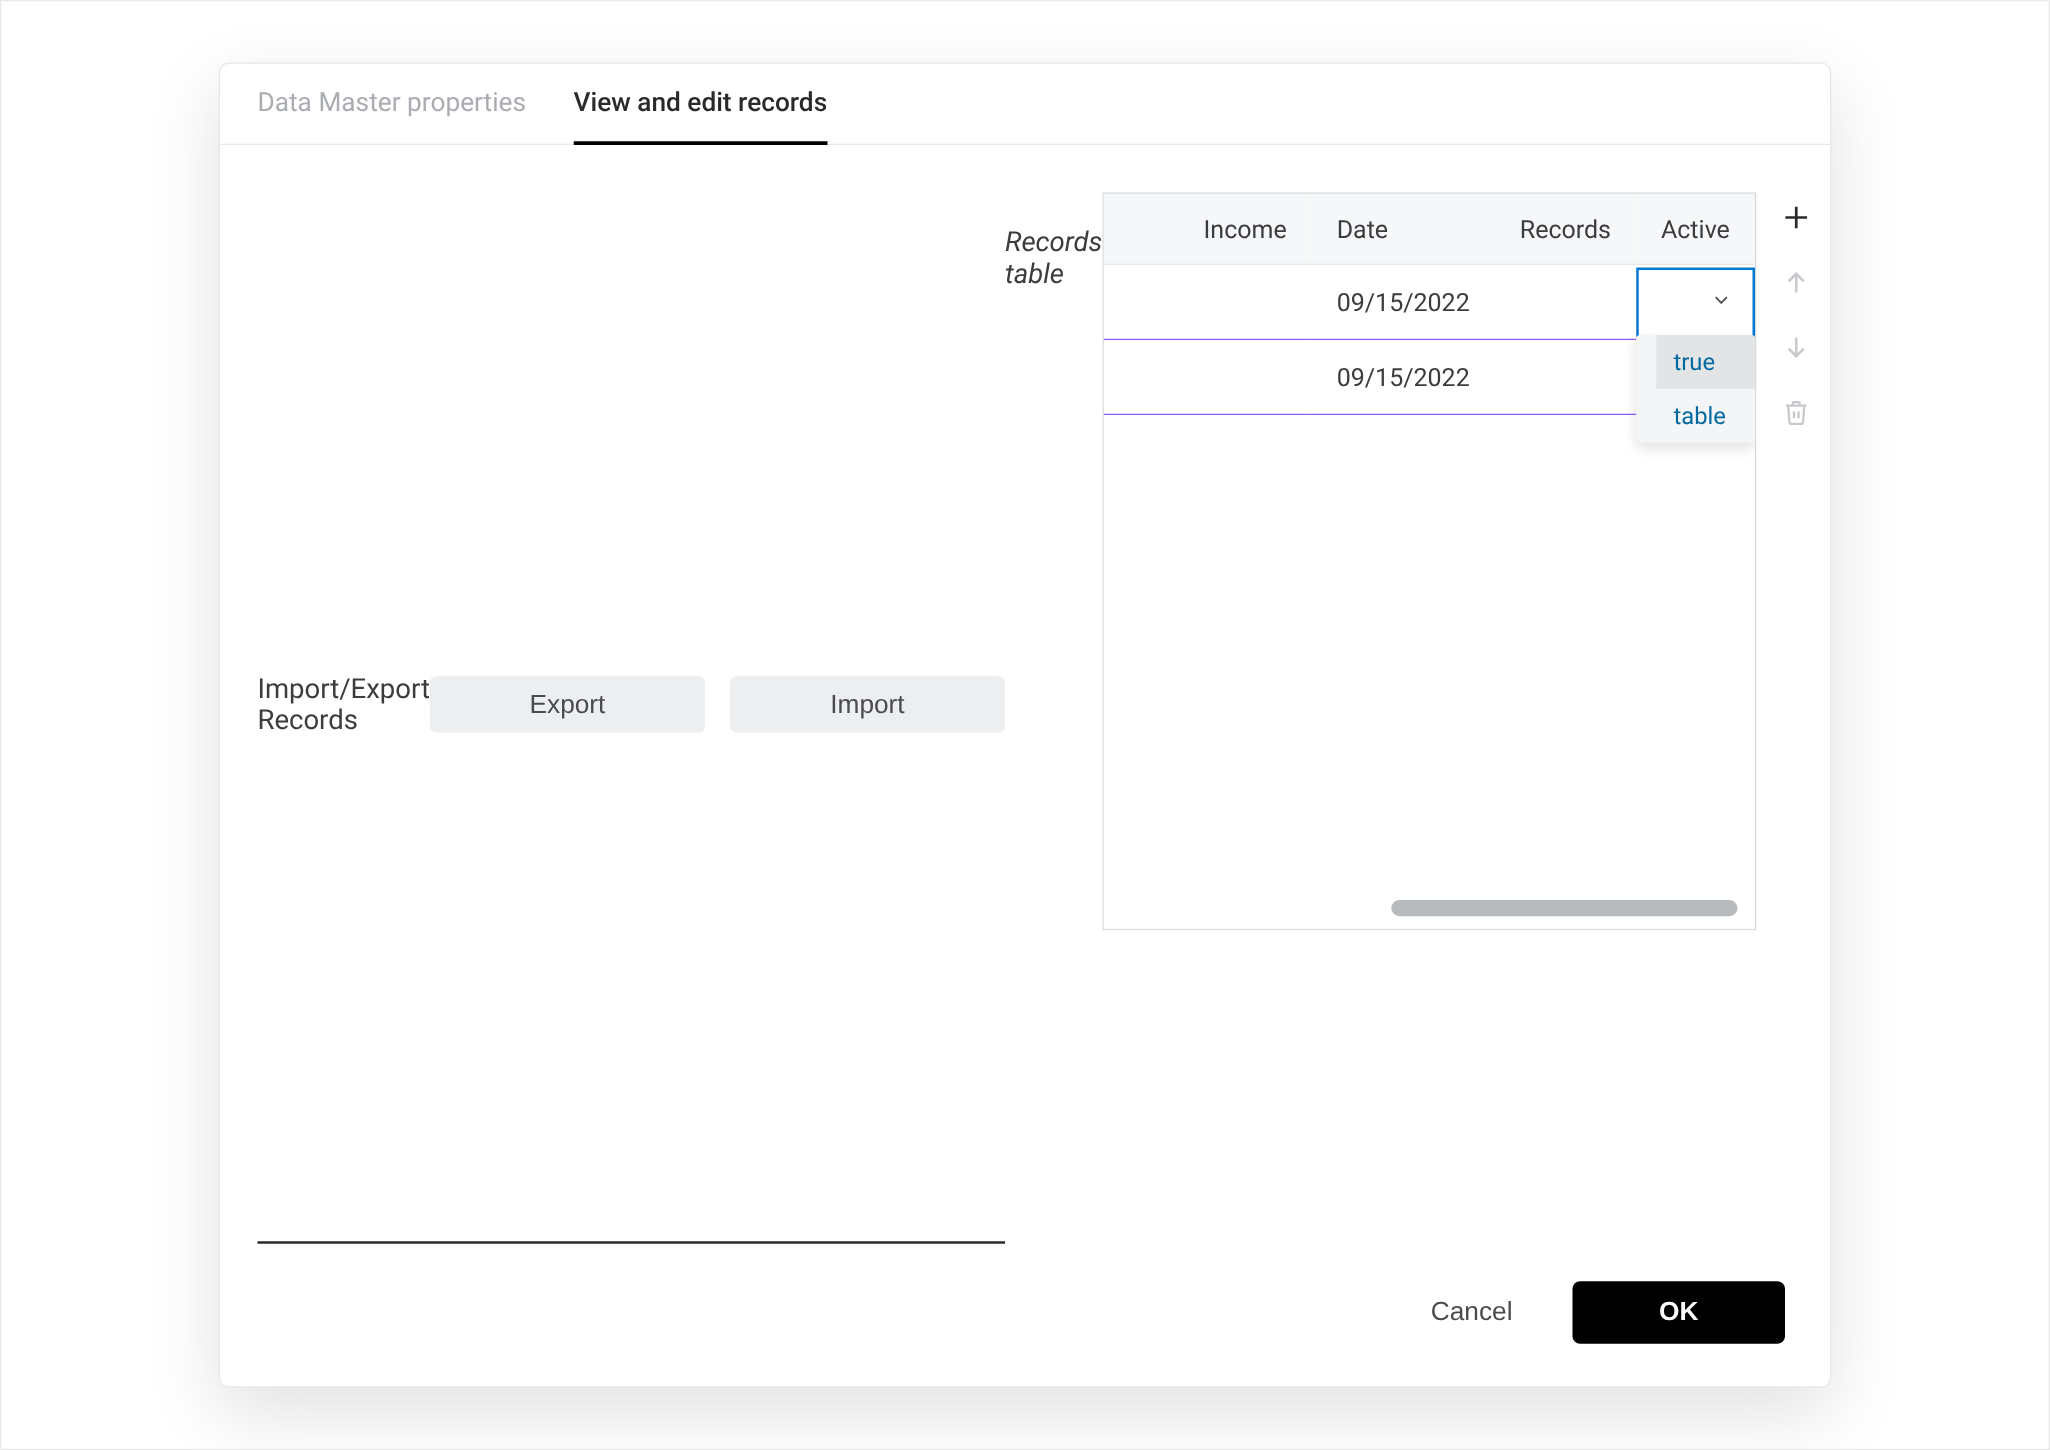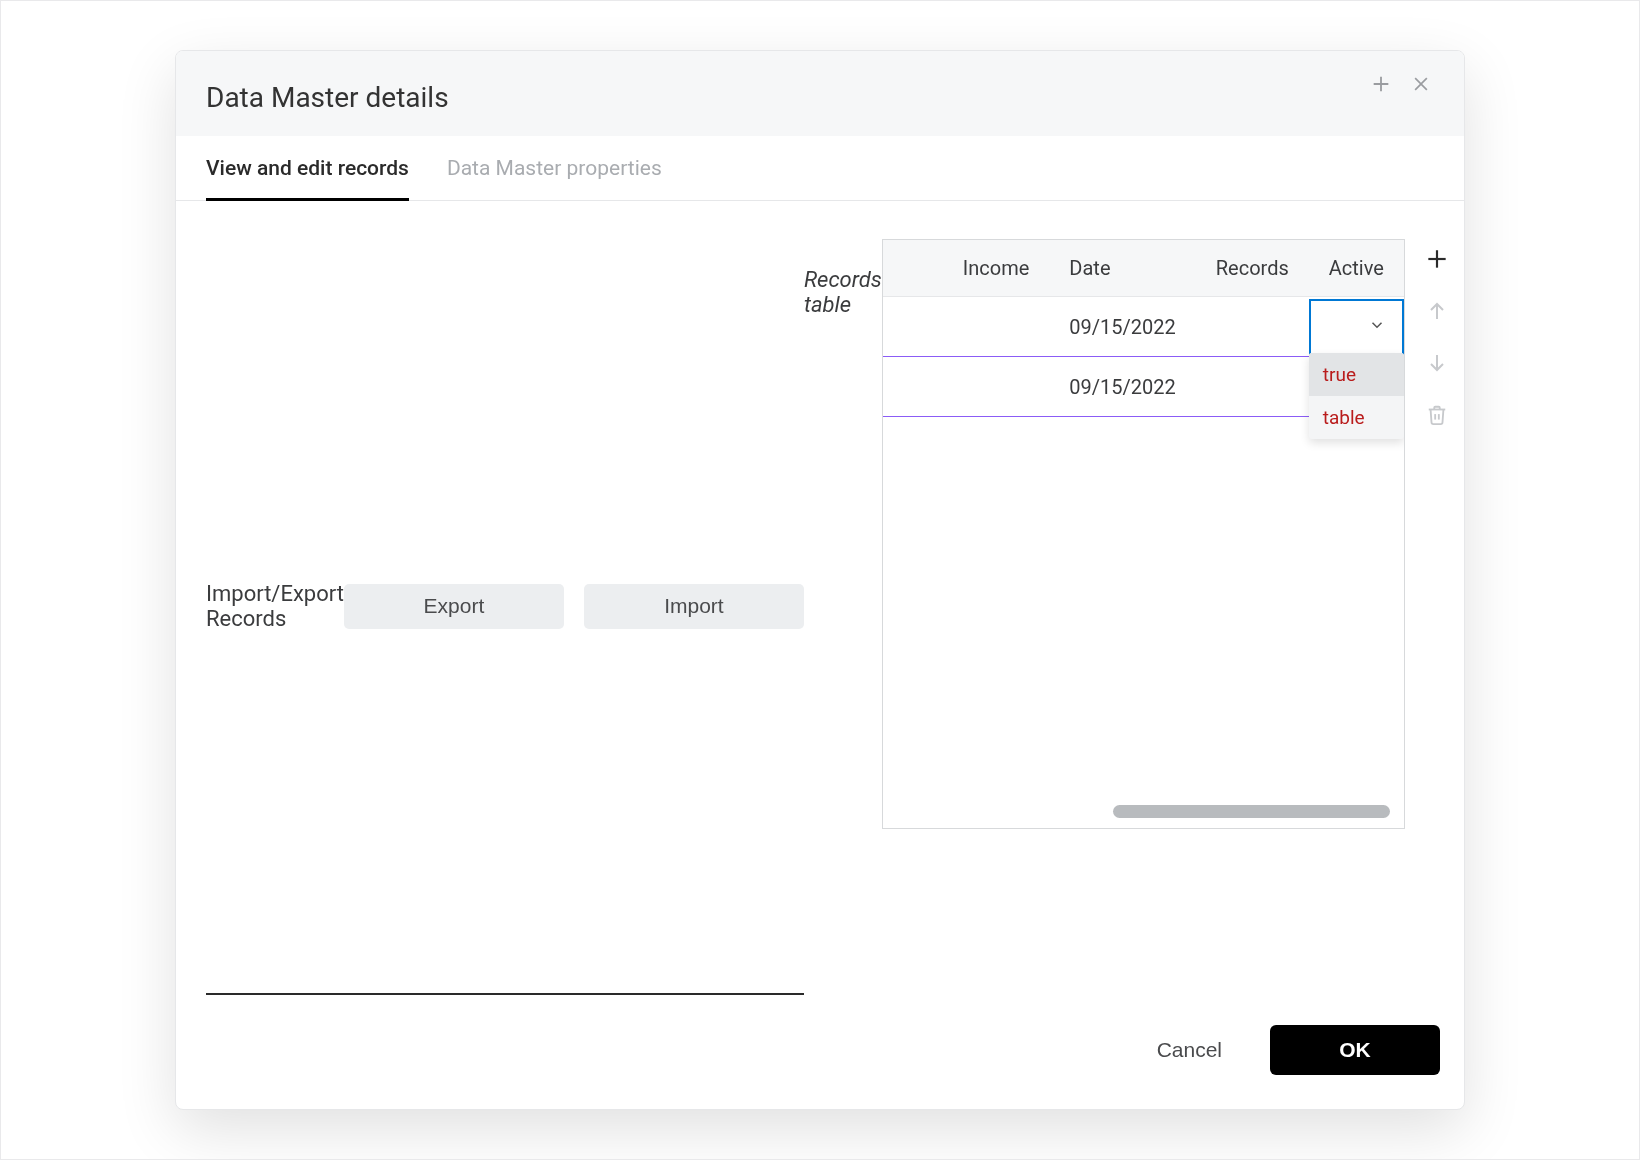--- a/index.html
+++ b/index.html
@@ -170,22 +170,23 @@
     width: 95px;
     background: #f4f5f6;
     box-shadow: 0 4px 10px rgba(0,0,0,0.12);
     border-radius: 3px;
     overflow: hidden;
     z-index: 10;
   }
   .dropdown-item {
     padding: 10px 14px;
     font-size: 19px;
-    color: #b91c1c;
-    cursor: pointer;
+    color: #0369a1;
+    cursor: pointer;
+    margin-left: 16px;
   }
   .dropdown-item.highlight {
     background: #e2e4e6;
   }
   .side-actions {
     display: flex;
     flex-direction: column;
     gap: 24px;
     padding-top: 6px;
   }
@@ -206,21 +207,21 @@
     right: 14px;
     height: 13px;
     background: #b8bbbe;
     border-radius: 7px;
   }
   .footer {
     display: flex;
     justify-content: flex-end;
     align-items: center;
     gap: 30px;
-    padding: 30px 24px 34px 30px;
+    padding: 30px 36px 34px 30px;
   }
   .btn-cancel {
     background: transparent;
     border: none;
     font-size: 21px;
     color: #4a4b4d;
     cursor: pointer;
     padding: 12px 18px;
   }
   .btn-ok {
@@ -233,41 +234,24 @@
     height: 50px;
     cursor: pointer;
     font-weight: bold;
   }
 </style>
 </head>
 <body>
 
 <div class="dialog">
 
-  <div class="dialog-header">
-    <div class="dialog-title">Data Master details</div>
-    <div class="dialog-header-actions">
-      <div class="icon-btn">
-        <svg width="22" height="22" viewBox="0 0 24 24" fill="none" stroke="currentColor" stroke-width="2">
-            <line x1="12" y1="4" x2="12" y2="20"></line>
-            <line x1="4" y1="12" x2="20" y2="12"></line>
-          </svg>
-      </div>
-      <div class="icon-btn">
-        <svg width="20" height="20" viewBox="0 0 24 24" fill="none" stroke="currentColor" stroke-width="2">
-            <line x1="5" y1="5" x2="19" y2="19"></line>
-            <line x1="19" y1="5" x2="5" y2="19"></line>
-          </svg>
-      </div>
-    </div>
-  </div>
 
   <div class="tabs">
+    <div class="tab">Data Master properties</div>
     <div class="tab active">View and edit records</div>
-    <div class="tab">Data Master properties</div>
   </div>
 
   <div class="content">
 
     <div class="import-export-row">
       <div class="section-label">Import/Export Records</div>
       <div class="ie-buttons">
         <button class="btn-grey">Export</button>
         <button class="btn-grey">Import</button>
       </div>

